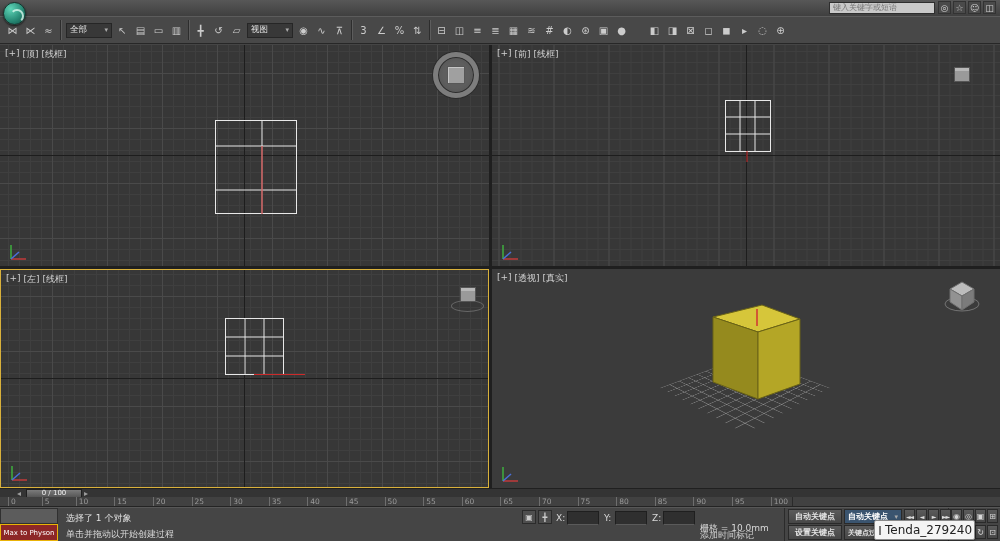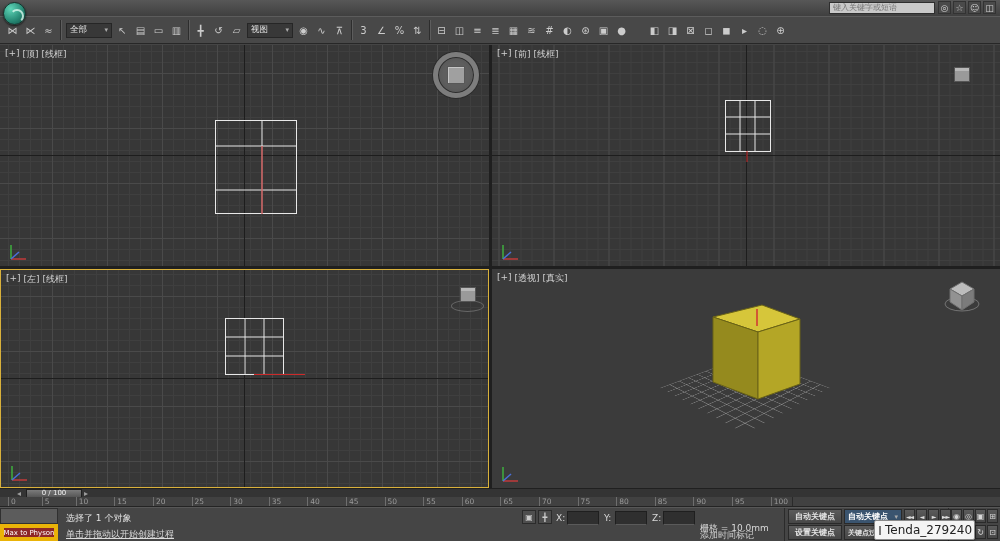--- a/index.html
+++ b/index.html
@@ -85,24 +85,24 @@
   .time-slider{position:absolute;left:26px;top:0;width:56px;height:9px;background:linear-gradient(#7b7b7b,#565656);
         border:1px solid #1f1f1f;color:#f0f0f0;font-size:7px;line-height:7px;text-align:center;}
   .track-bar{position:absolute;left:0;top:497px;width:1000px;height:10px;background:#414141;border-bottom:1px solid #242424;}
   .ticks{position:absolute;left:8px;top:0;width:780px;height:10px;display:flex;justify-content:space-between;}
   .tick{display:inline-block;border-left:1px solid #6e6e6e;padding-left:2px;height:9px;line-height:10px;color:#9a9a9a;font-size:7.5px;}
   .track-divider{position:absolute;left:792px;top:0;bottom:0;width:1px;background:#2a2a2a;}
 
   
   .status{position:absolute;left:0;top:507px;width:1000px;height:34px;background:#454545;border-top:1px solid #575757;z-index:8;}
   .listener-top{position:absolute;left:0;top:0;width:58px;height:16px;background:#5c5c5c;border:1px solid #303030;}
-  .listener-script{position:absolute;left:0;top:16px;width:58px;height:17px;background:#8d2727;border:4px solid #eab308;
+  .listener-script{position:absolute;left:0;top:16px;width:58px;height:17px;background:#8d2727;border:1px solid #eab308;
         color:#fff;font-size:7px;display:flex;align-items:center;justify-content:center;white-space:nowrap;overflow:hidden;}
   .sel-info{position:absolute;left:66px;top:4px;color:#e2e2e2;}
-  .hint{position:absolute;left:66px;top:20px;color:#dcdcdc;text-decoration:underline;}
+  .hint{position:absolute;left:66px;top:20px;color:#dcdcdc;}
   .small-toggles{position:absolute;left:522px;top:2px;display:flex;gap:2px;}
   .small-toggles .tb-icon{width:14px;height:14px;font-size:8px;background:#4e4e4e;border:1px solid #2b2b2b;}
   .coord-label{position:absolute;top:5px;color:#d8d8d8;}
   .coord-x{left:556px;} .coord-y{left:604px;} .coord-z{left:652px;}
   .coord-input{position:absolute;top:3px;width:32px;height:14px;background:#2f2f2f;border:1px solid #1f1f1f;
         border-bottom-color:#5a5a5a;color:#ddd;font-size:8px;padding:0 2px;}
   .in-x{left:567px;} .in-y{left:615px;} .in-z{left:663px;}
   .grid-info{position:absolute;left:700px;top:14px;color:#d8d8d8;}
   .add-tag{position:absolute;left:700px;top:21px;color:#d0d0d0;text-align:right;}
   .st-divider{position:absolute;top:0;bottom:0;width:1px;background:#2b2b2b;}

